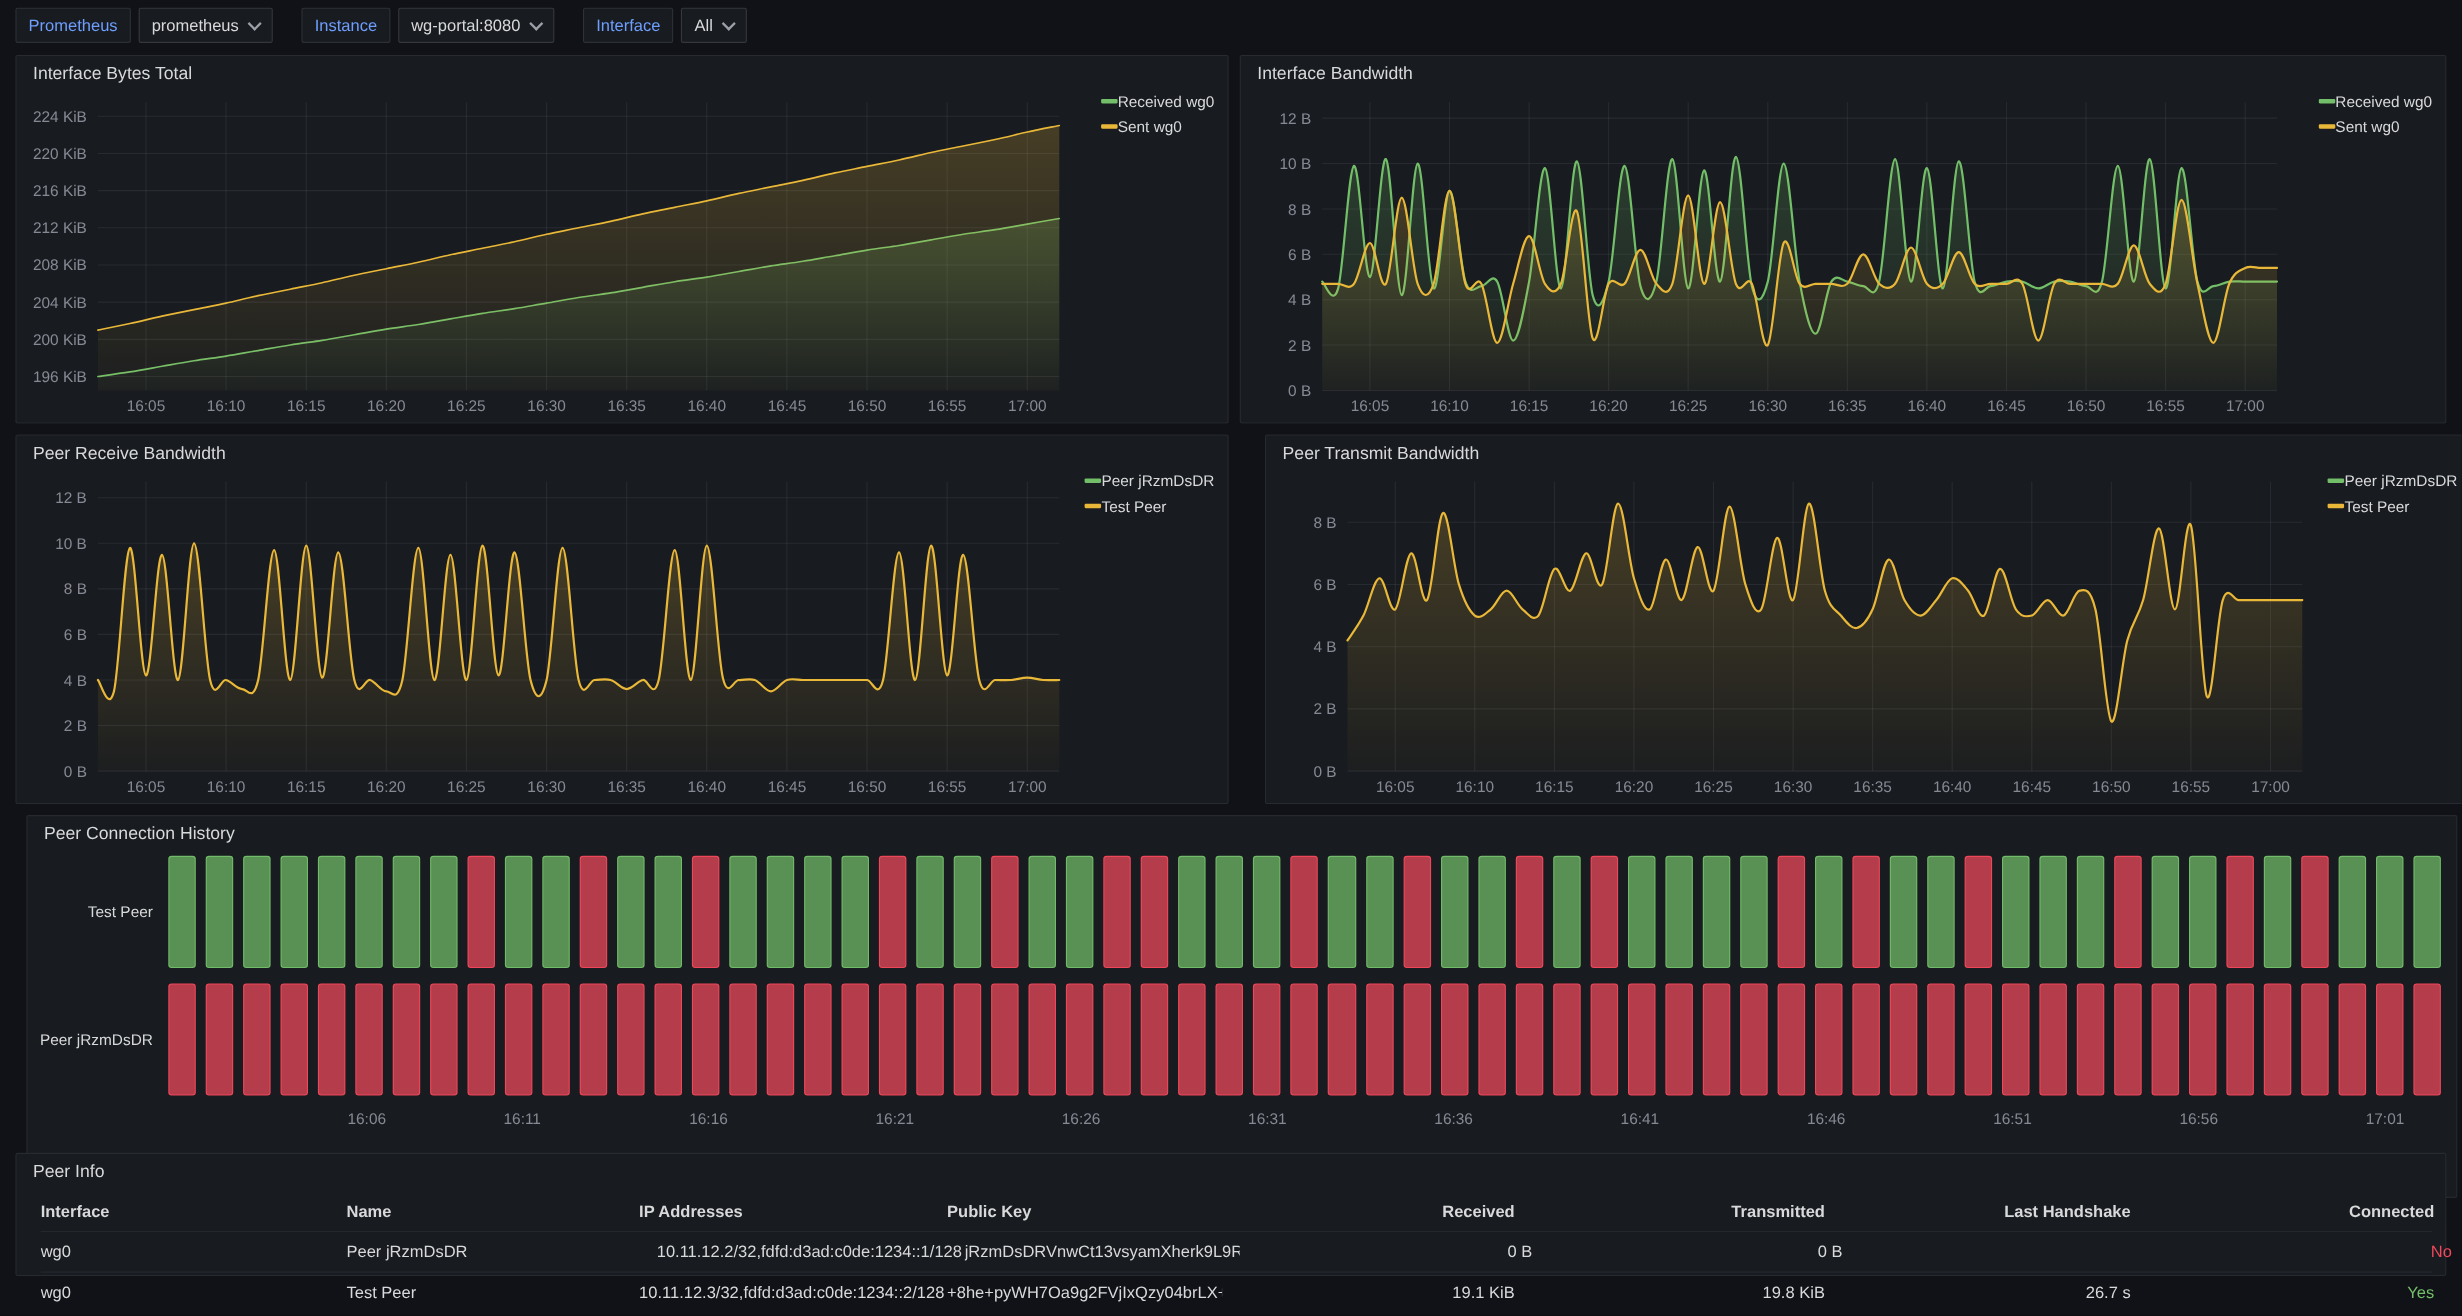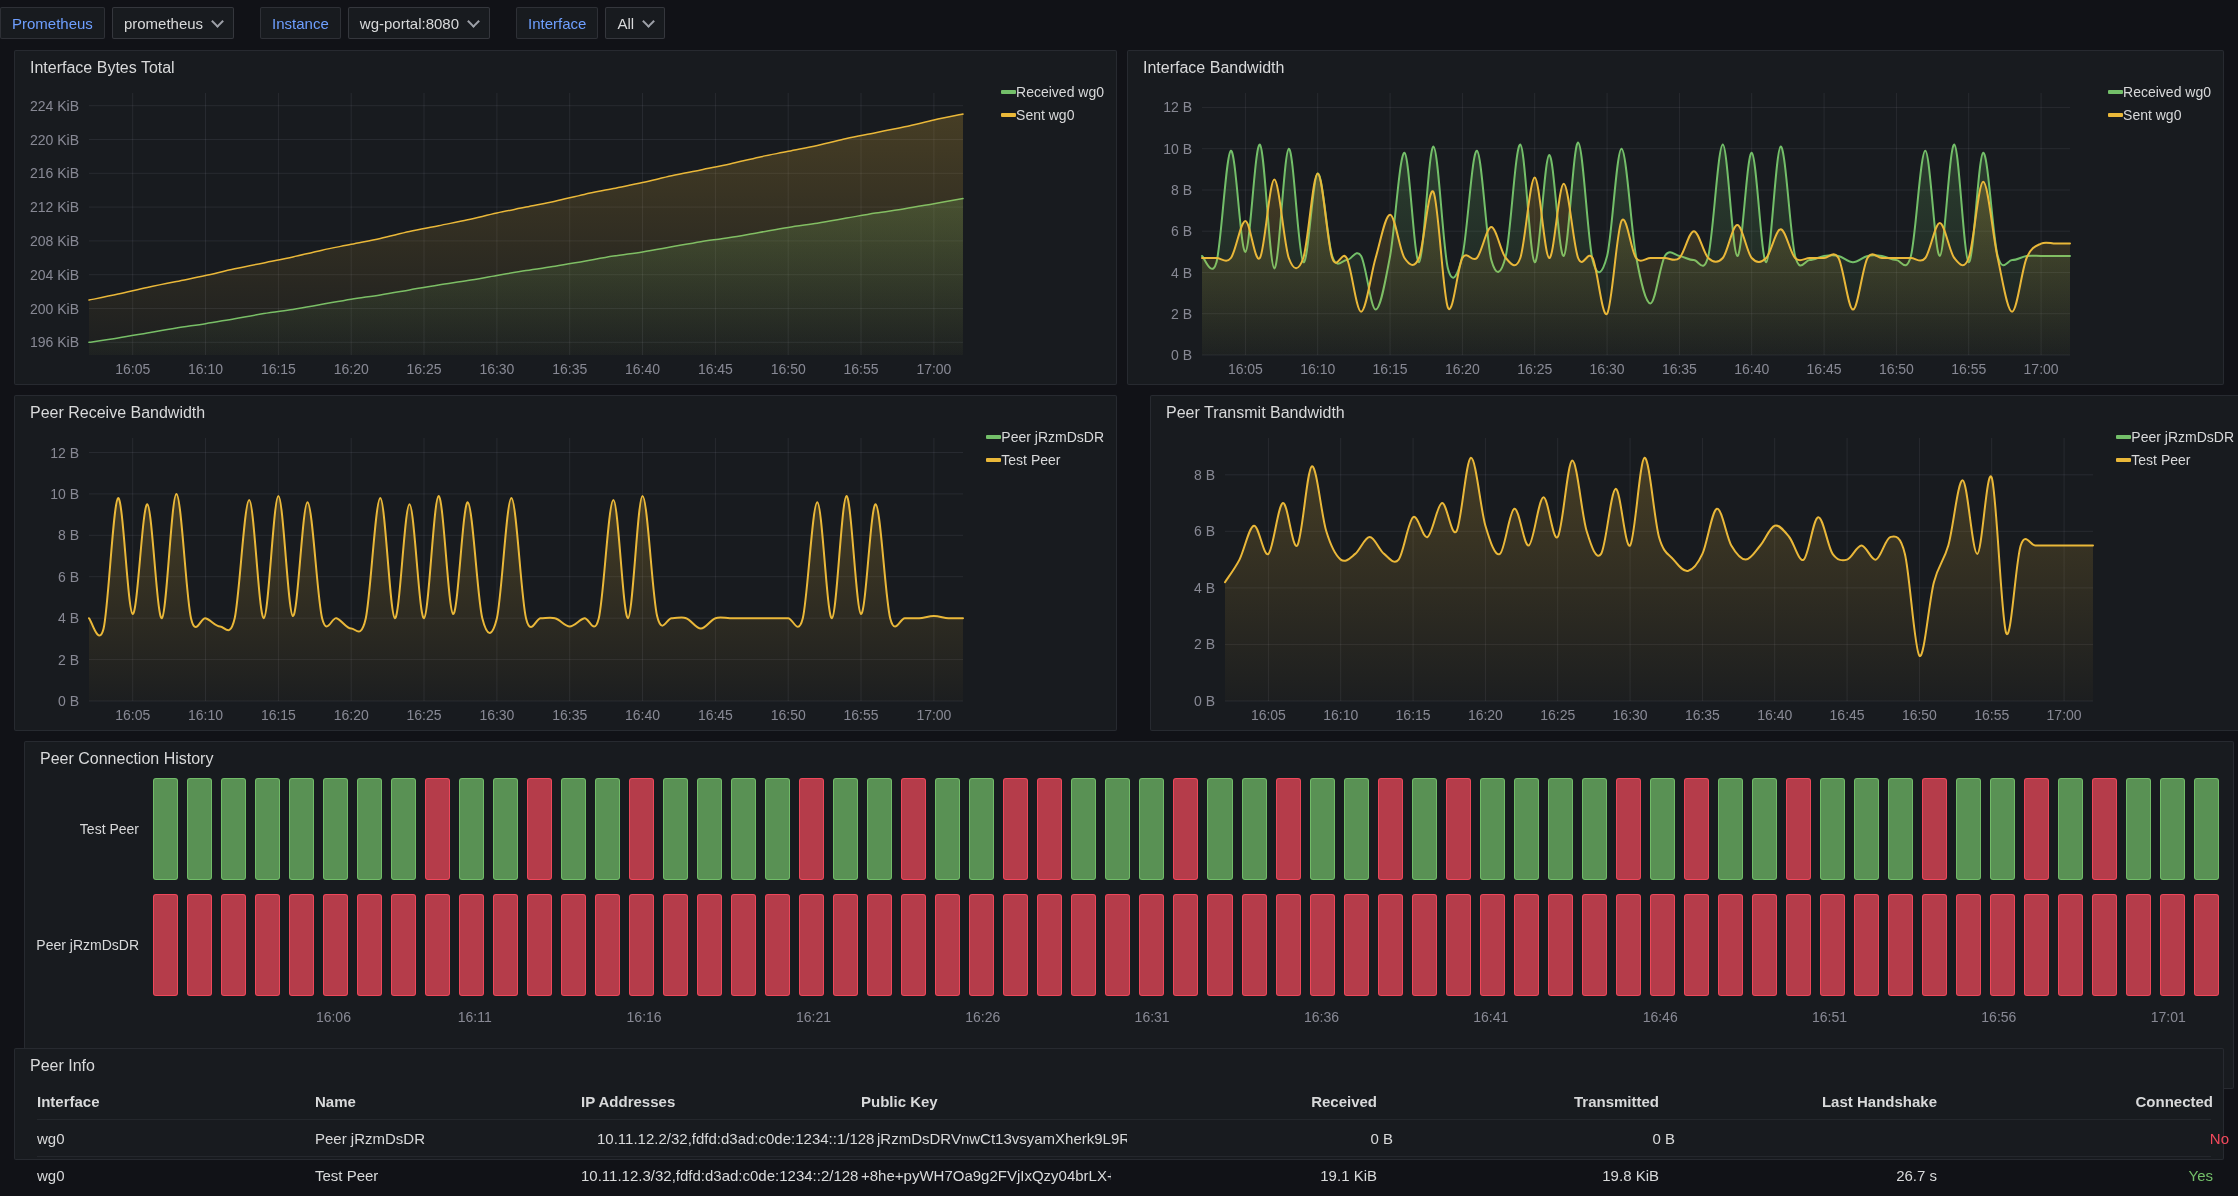--- a/index.html
+++ b/index.html
@@ -1,20 +1,20 @@
 <!DOCTYPE html>
 <html><head>
 <meta charset="utf-8">
 <style>
   html,body{margin:0;padding:0;background:#0d0e12;}
   .page{position:relative;width:2238px;height:1196px;background:#111217;overflow:hidden;
         font-family:"Liberation Sans",sans-serif;color:#d8d9da;}
   
   .topbar{position:absolute;left:0;top:0;width:100%;height:46px;display:flex;align-items:center;
-          gap:26px;box-sizing:border-box;}
+          gap:26px;padding-left:14px;box-sizing:border-box;}
   .var{display:flex;align-items:center;}
   .var-label{display:flex;align-items:center;height:30px;padding:0 11px;background:#181b1f;
              border:1px solid rgba(204,204,220,0.12);border-radius:2px;color:#6e9fff;font-size:15px;}
   .var-value{display:flex;align-items:center;height:30px;padding:0 11px;background:#181b1f;
              border:1px solid rgba(204,204,220,0.16);border-radius:2px;color:#d8d9da;font-size:15px;
              margin-left:7px;cursor:pointer;}
   .chev{display:inline-block;width:7px;height:7px;border-right:2px solid #9da0a8;
         border-bottom:2px solid #9da0a8;transform:rotate(45deg);margin-left:10px;margin-top:-4px;}
   
   .panel{position:absolute;background:#181b1f;border:1px solid rgba(204,204,220,0.09);border-radius:2px;

